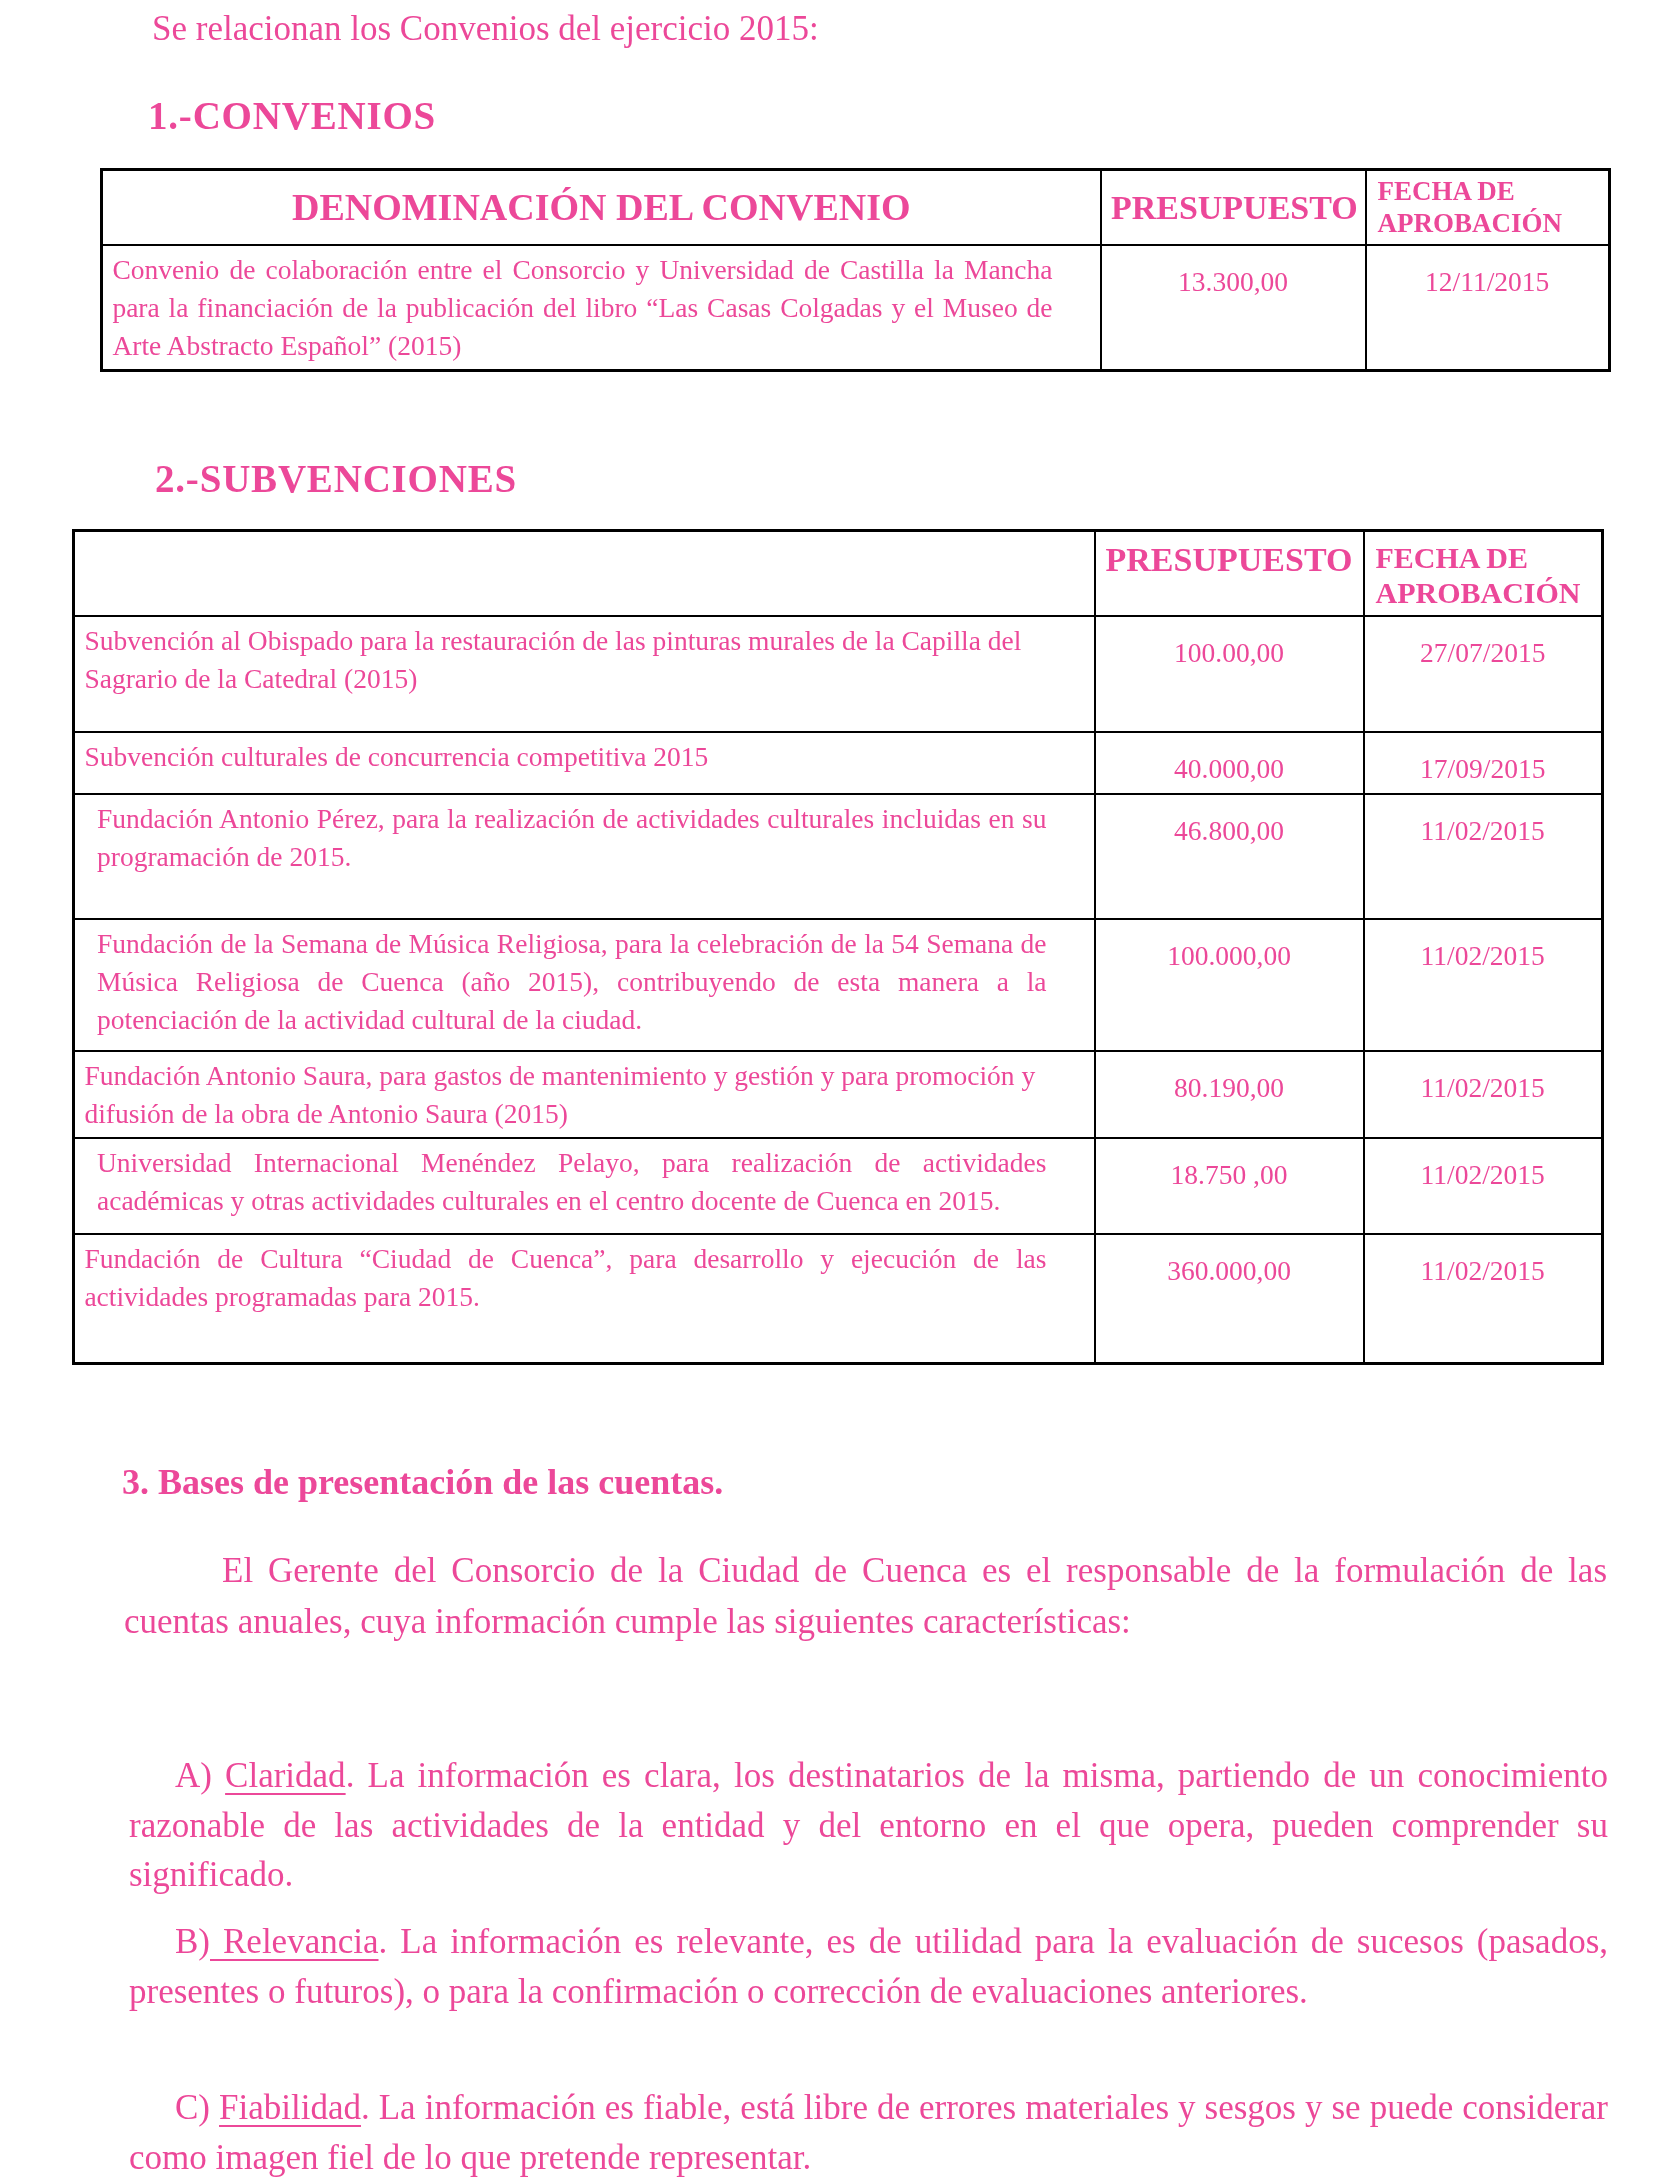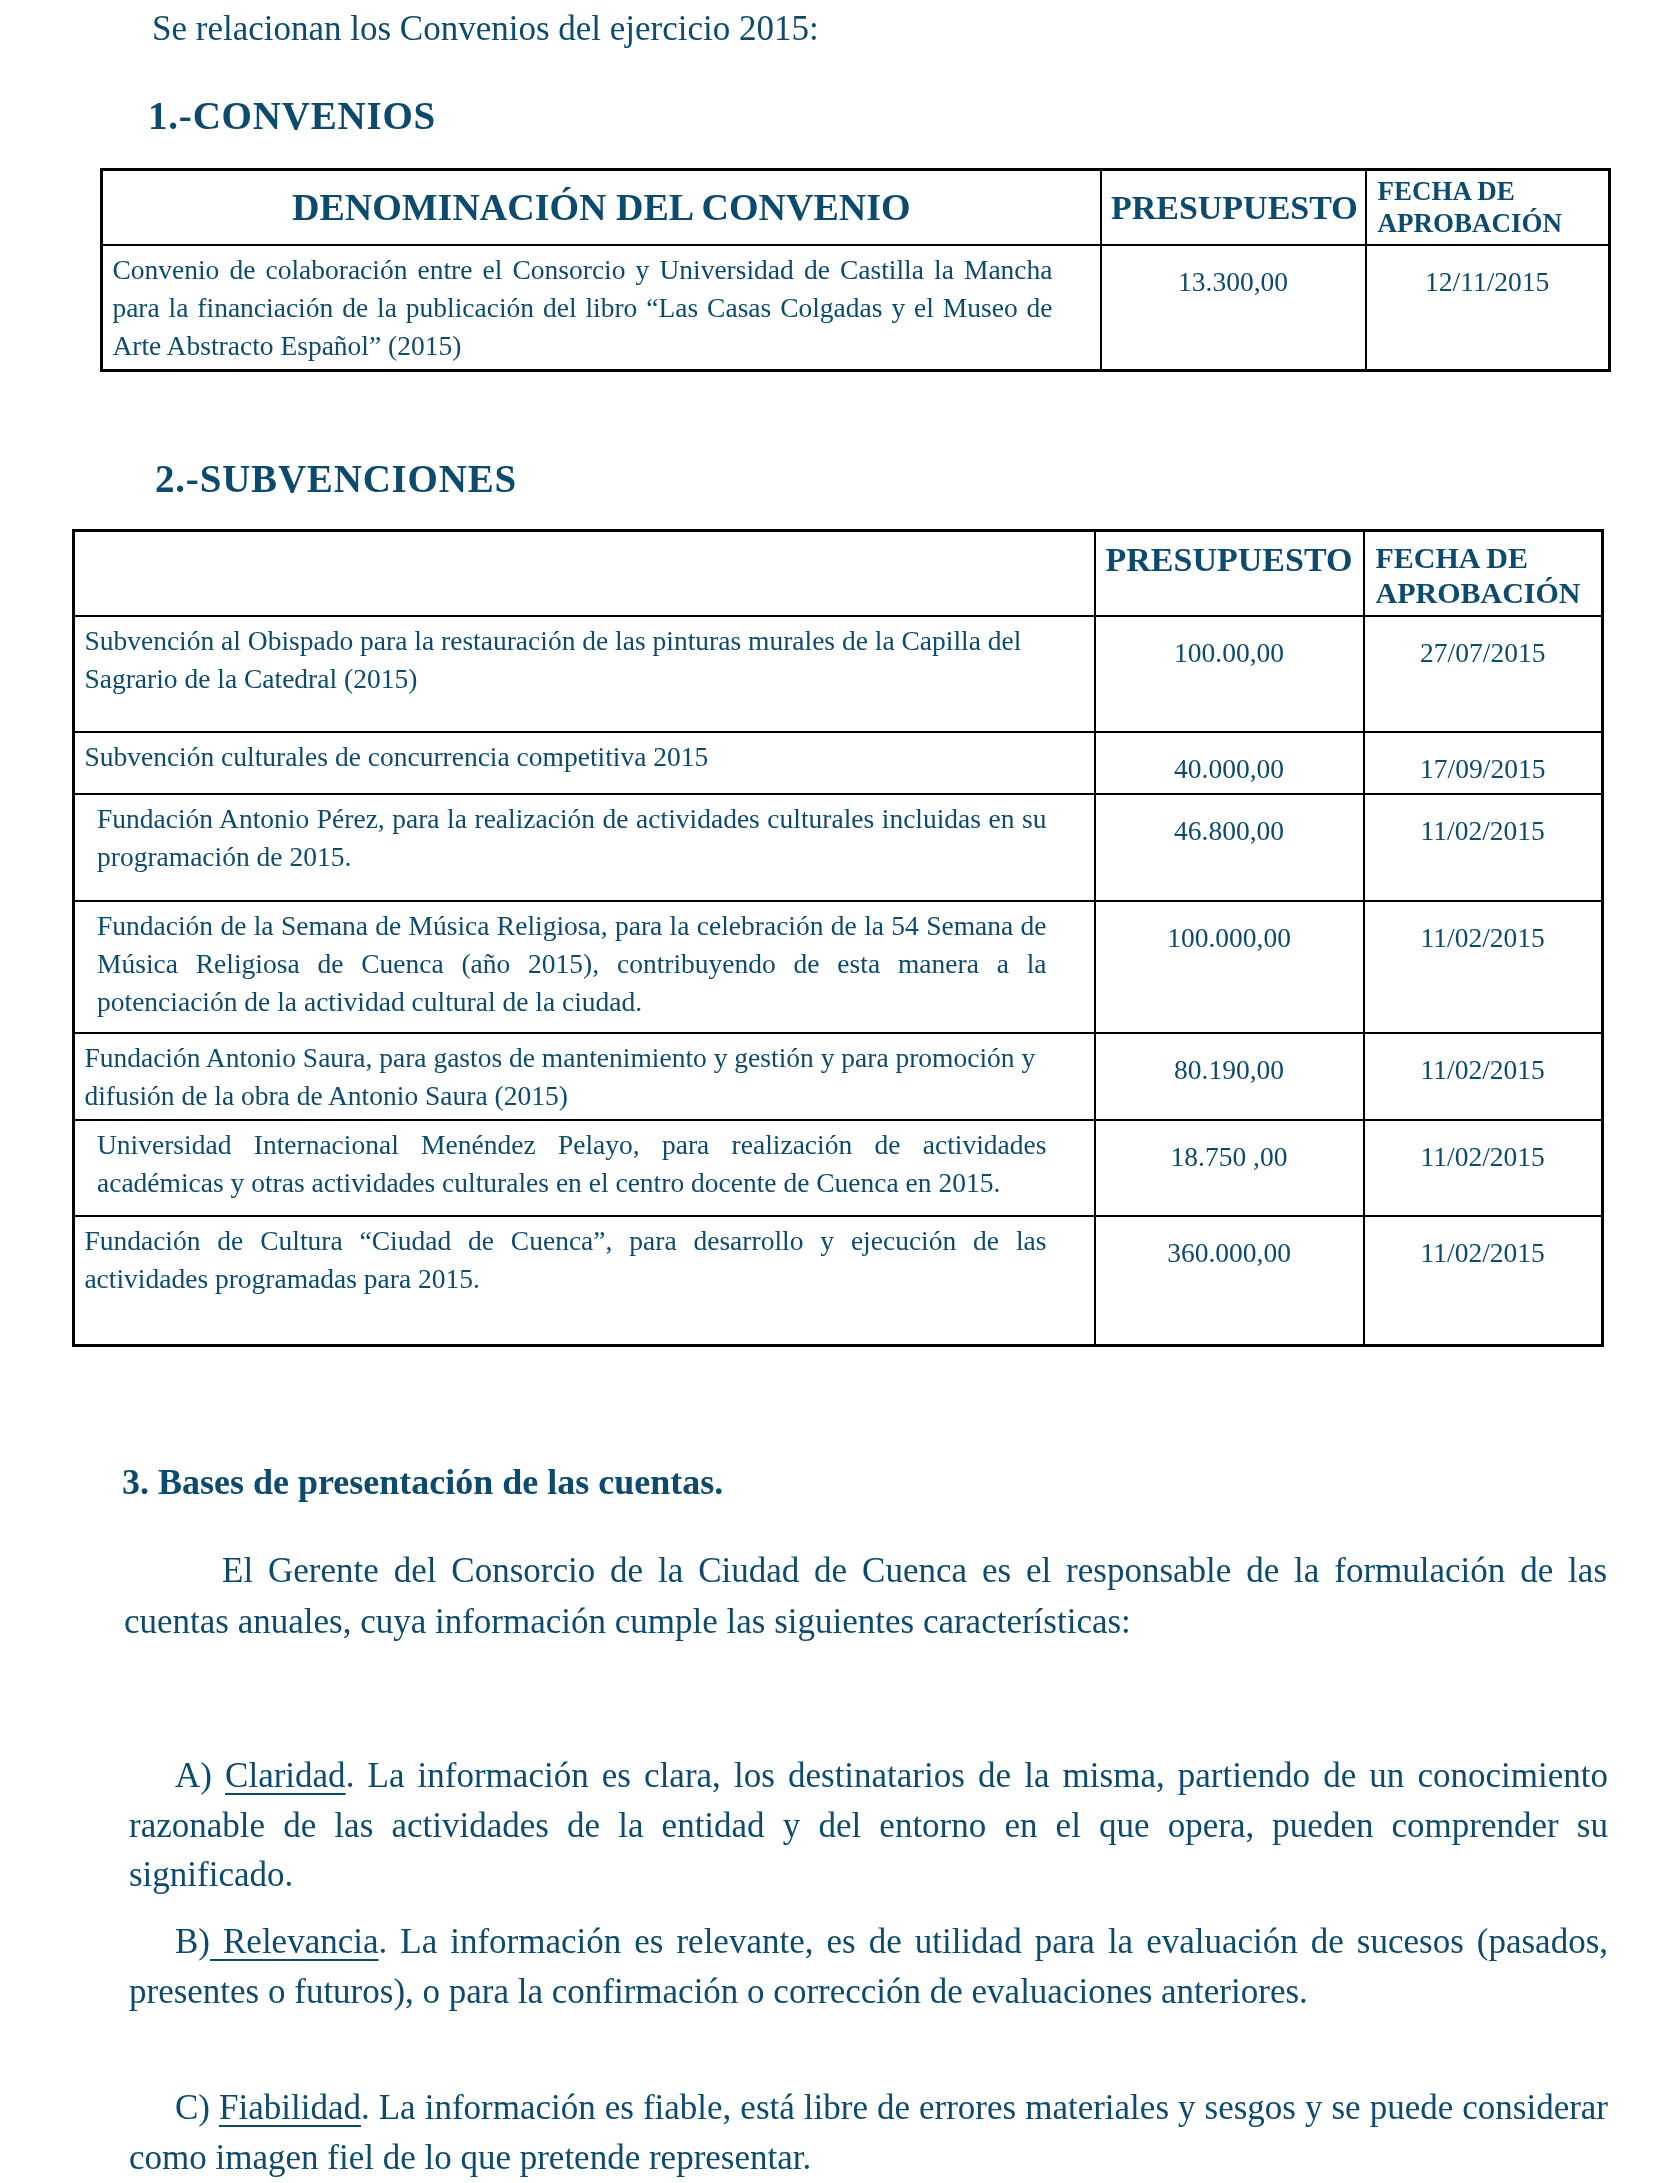--- a/index.html
+++ b/index.html
@@ -1,21 +1,21 @@
 <!DOCTYPE html>
 <html style="font-size:12.6px"><head>
 <meta charset="utf-8">
 <style>
   html,body{margin:0;padding:0;background:#ffffff;}
   .page{
     position:relative;
     width:1672px;
     height:2183px;
     background:#ffffff;
-    color:#0c4a6e;
+    color:#ec4899;
     font-family:"Liberation Serif","DejaVu Serif",serif;
     overflow:hidden;
   }
   .intro{
     position:absolute;left:152px;top:4.7px;width:1337px;
     font-size:35px;line-height:1.35;
   }
   .h-num{
     position:absolute;
     font-weight:bold;
@@ -48,21 +48,21 @@
   .hd-fecha{font-weight:bold;font-size:27px;text-align:left;line-height:1.18;padding-left:11px;}
   .t2 .hd-pres{vertical-align:top;padding-top:7.9px;}
   .t2 .hd-fecha{font-size:30px;vertical-align:top;padding-top:7.9px;}
   .val{text-align:center;vertical-align:top;padding-top:17px;white-space:nowrap;}
   .desc{text-align:left;padding-right:47px;}
   .desc.just{text-align:justify;}
   .desc.ind{padding-left:22px;}
   .t1 .hrow{height:63px;}
   .t1 .brow{height:124px;}
   .t2 .hrow{height:72px;}
-  .r1{height:116px;} .r2{height:50px;} .r3{height:107px;} .r4{height:132px;}
+  .r1{height:116px;} .r2{height:50px;} .r3{height:125px;} .r4{height:132px;}
   .r5{height:80px;} .r6{height:80px;} .r7{height:96px;} .r8{height:129px;}
   .para{
     position:absolute;left:124px;width:1483px;
     font-size:35px;line-height:1.42;text-align:justify;
   }
   .p1{top:1546px;text-indent:98px;line-height:1.45;}
   .pA{top:1751px;left:129px;width:1479px;text-indent:46px;}
   .pB{top:1917px;left:129px;width:1479px;text-indent:46px;}
   .pC{top:2083px;left:129px;width:1479px;text-indent:46px;}
   .und{text-decoration:underline;text-decoration-thickness:2.4px;text-underline-offset:5.5px;}

